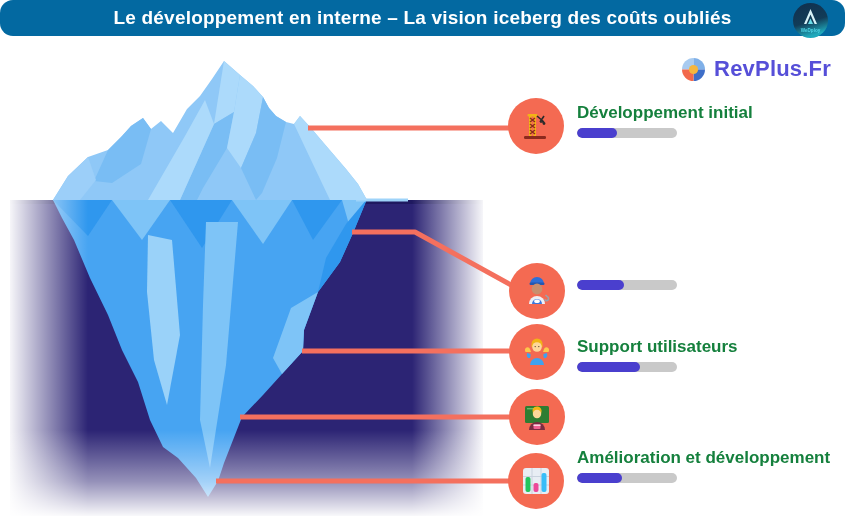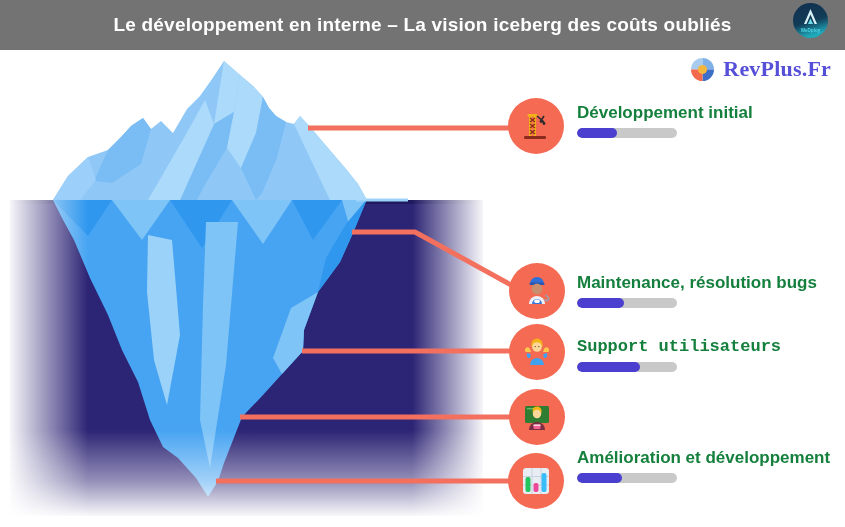--- a/index.html
+++ b/index.html
@@ -4,34 +4,34 @@
 <style>
   * { margin:0; padding:0; box-sizing:border-box; }
   html,body { background:#ffffff; }
   body { font-family:"Liberation Sans", sans-serif; }
   .canvas {
     position:relative; width:845px; height:527px;
     background:#ffffff; overflow:hidden;
   }
   
   .header {
-    position:absolute; left:0; top:0; width:845px; height:50px;
-    background:#737373; display:flex; align-items:center; justify-content:center;
+    position:absolute; left:0; top:0; width:845px; height:36px;
+    background:#0369a1; display:flex; align-items:center; justify-content:center;border-radius:13px;
   }
   .header-title {
     color:#ffffff; font-size:19px; font-weight:700; letter-spacing:.2px;
     white-space:nowrap;
   }
   .partner-logo { position:absolute; right:16px; top:2px; }
   
   .brand {
     position:absolute; top:56px; right:14px;
     display:flex; align-items:center; gap:9px;
   }
-  .brand-text { color:#564FD8; font-size:22px; font-weight:700; letter-spacing:.2px;font-family:Liberation Serif, serif; }
+  .brand-text { color:#564FD8; font-size:22px; font-weight:700; letter-spacing:.2px; }
   
   .scene { position:absolute; left:0; top:0; width:845px; height:527px; }
   
   .item-circle {
     position:absolute; width:56px; height:56px; border-radius:50%;
     background:#F46A52; display:flex; align-items:center; justify-content:center;
   }
   .item-text { position:absolute; left:577px; width:268px; }
   .item-label {
     color:#15803d; font-size:17px; font-weight:700; line-height:18px; white-space:nowrap;
@@ -162,40 +162,39 @@
       <path d="M9 9 a7 7 0 0 1 14 0 Z" fill="#2E6FD8"></path>
       <rect x="8.5" y="7.5" width="15" height="2.4" rx="1.2" fill="#2457B0"></rect>
       <circle cx="16" cy="14" r="5.4" fill="#C98E6E"></circle>
       <path d="M8 29 a8 8 0 0 1 16 0 Z" fill="#EFEFF4"></path>
       <path d="M11 29 a5 5 0 0 1 10 0 Z" fill="#3A77DC"></path>
       <rect x="13.2" y="24.5" width="5.6" height="3.4" rx="1.6" fill="#ffffff"></rect>
       <path d="M24.5 20 l1.8 1.8 M26.3 21.8 a2 2 0 1 1-2.6 2.6" stroke="#9AA2AD" stroke-width="1.6" fill="none"></path>
     </svg>
   </div>
   <div class="item-text" style="top:274px;">
-    <div class="item-label">Maintenance, résolution bugs</div>
     <div class="progress-track">
       <div class="progress-fill" style="width: 47%;"></div>
     </div>
   </div>
 
   <div class="item-circle" style="left:509px; top:324px;">
     <svg width="32" height="32" viewBox="0 0 32 32">
       <path d="M10.5 8 a5.5 5.5 0 0 1 11 0 v3 h-11 Z" fill="#F2B416"></path>
       <circle cx="16" cy="11" r="4.8" fill="#FDD79A"></circle>
       <circle cx="14.2" cy="10.6" r="0.7" fill="#5A4632"></circle>
       <circle cx="17.8" cy="10.6" r="0.7" fill="#5A4632"></circle>
       <path d="M9 29 a7 7 0 0 1 14 0 Z" fill="#3FA2F0"></path>
       <path d="M4.5 16 q-1.5 -3 1 -4.5 q2.5 -1 3.5 1.5 l1 3 Z" fill="#FDC84A"></path>
       <path d="M27.5 16 q1.5 -3 -1 -4.5 q-2.5 -1 -3.5 1.5 l-1 3 Z" fill="#FDC84A"></path>
       <path d="M7 22 q-2 -2 -1 -5 l3.5 1 q0.5 2.5 -0.5 4 Z" fill="#3FA2F0"></path>
       <path d="M25 22 q2 -2 1 -5 l-3.5 1 q-0.5 2.5 0.5 4 Z" fill="#3FA2F0"></path>
     </svg>
   </div>
-  <div class="item-text" style="top:338px;font-family:Liberation Mono, monospace;">
+  <div class="item-text" style="top:338px;">
     <div class="item-label">Support utilisateurs</div>
     <div class="progress-track">
       <div class="progress-fill" style="width: 63%;"></div>
     </div>
   </div>
 
   <div class="item-circle" style="left:509px; top:389px;">
     <svg width="32" height="32" viewBox="0 0 32 32">
       <rect x="4" y="5" width="24" height="17" rx="1.5" fill="#2E7D32"></rect>
       <rect x="6" y="7" width="9" height="1.4" fill="#66BB6A"></rect>

